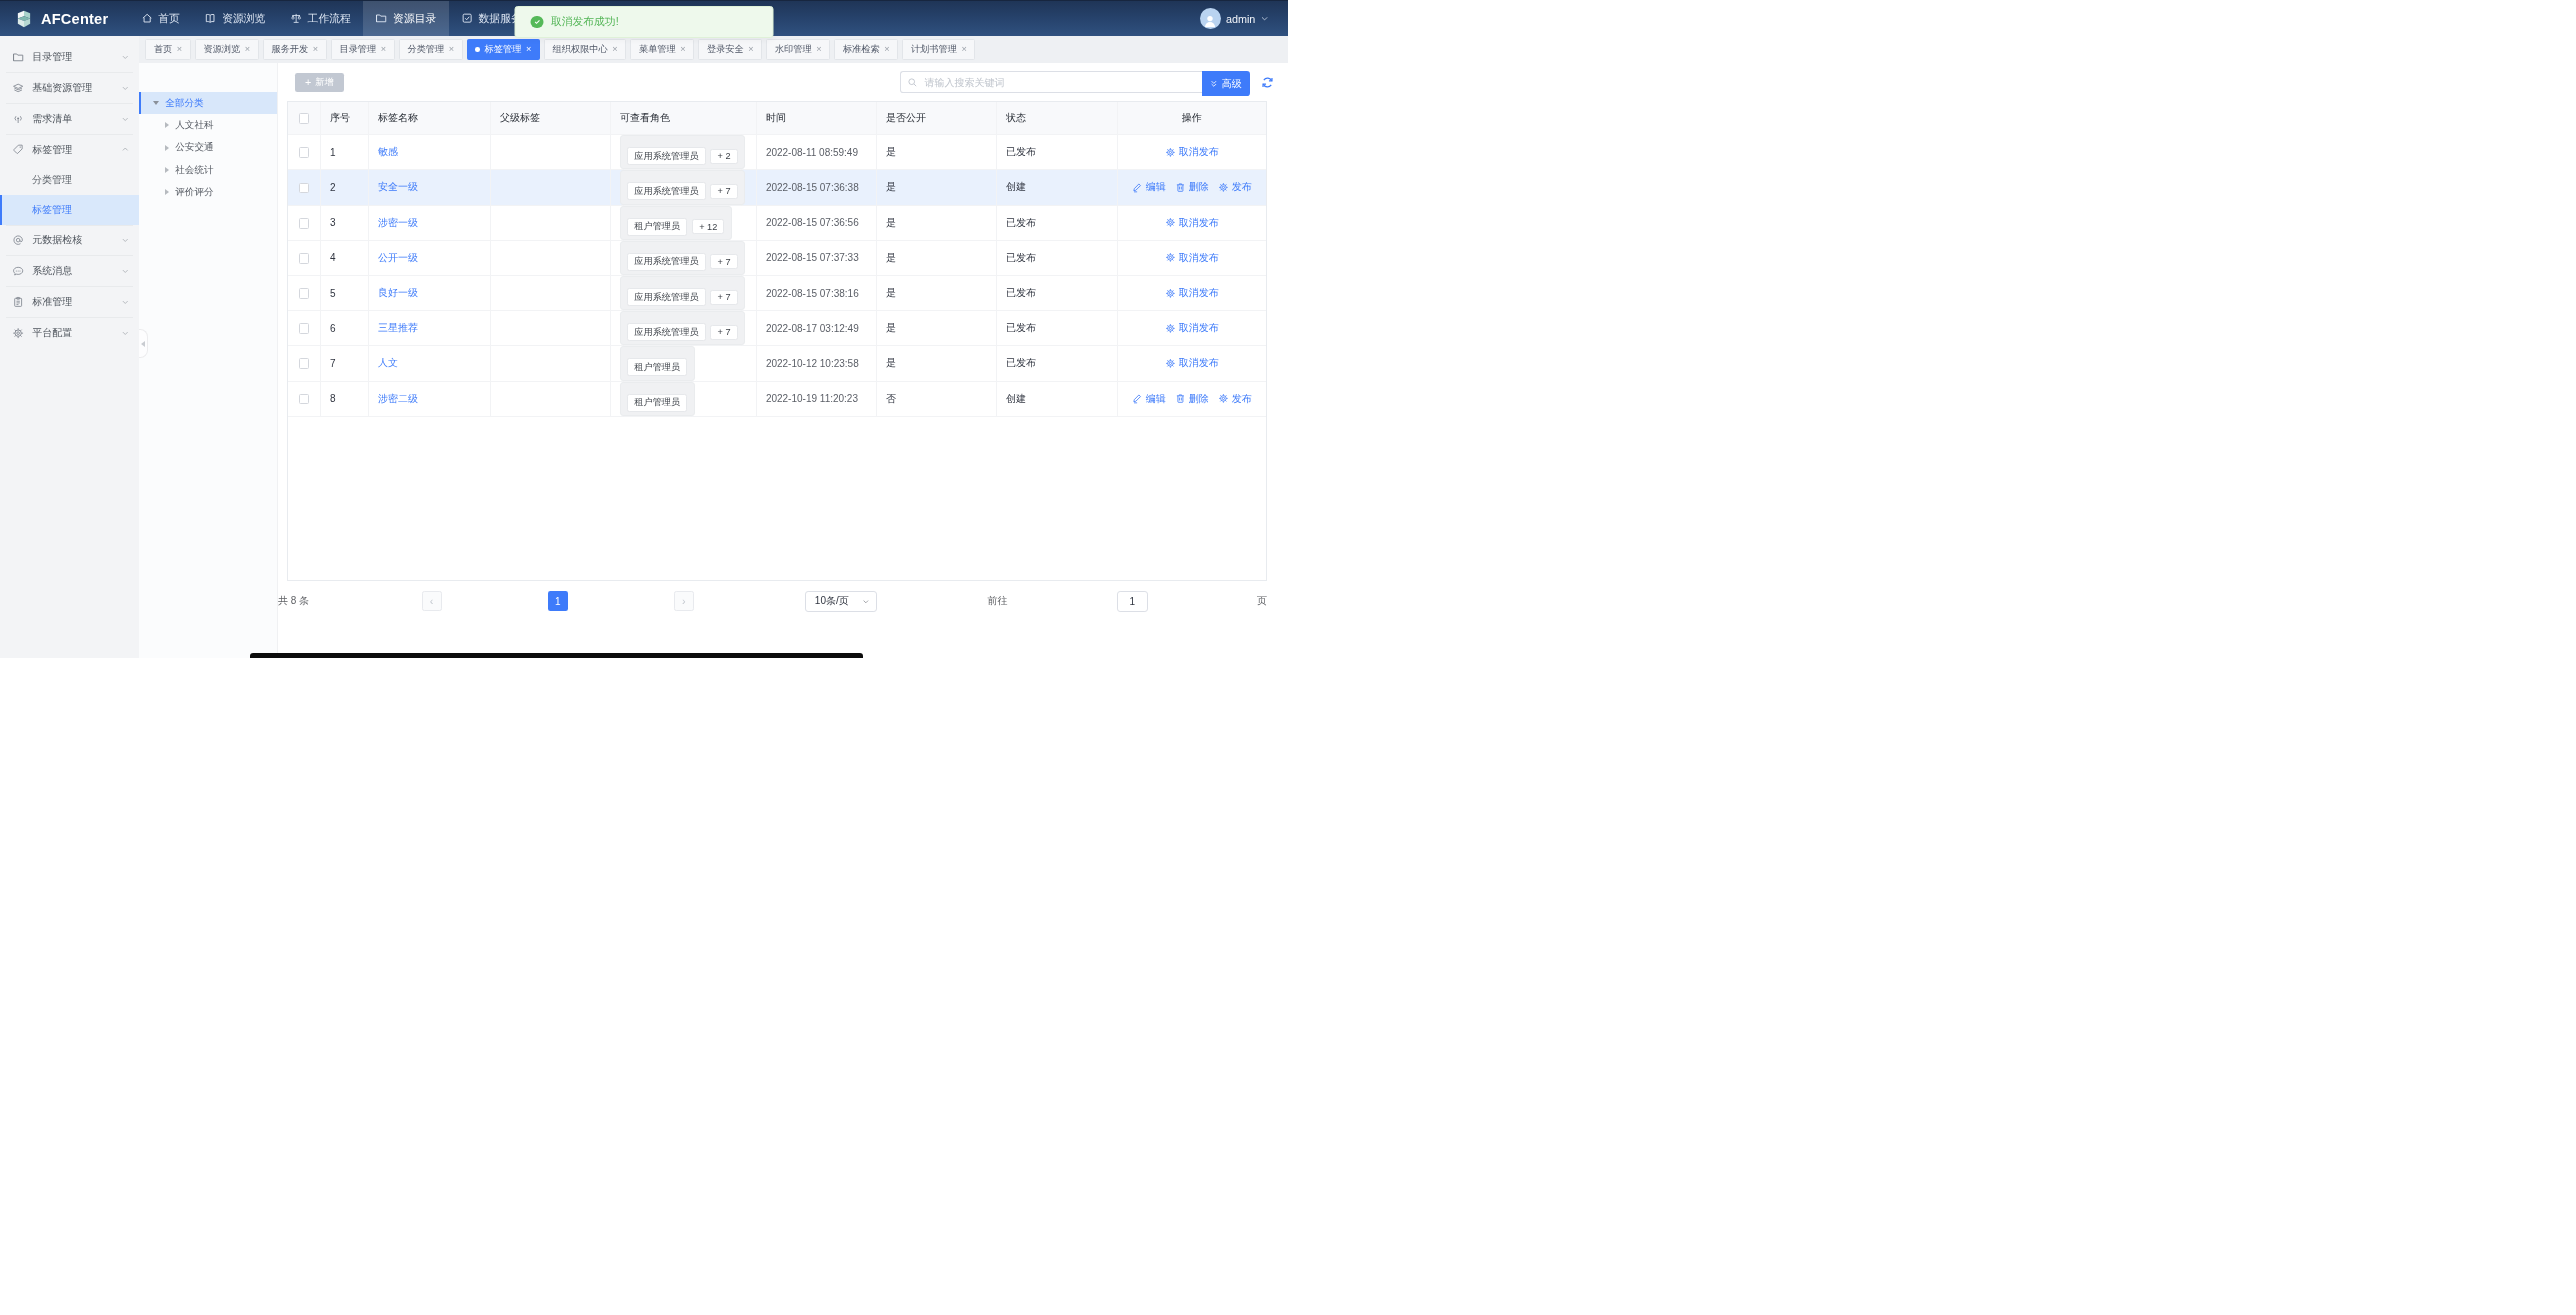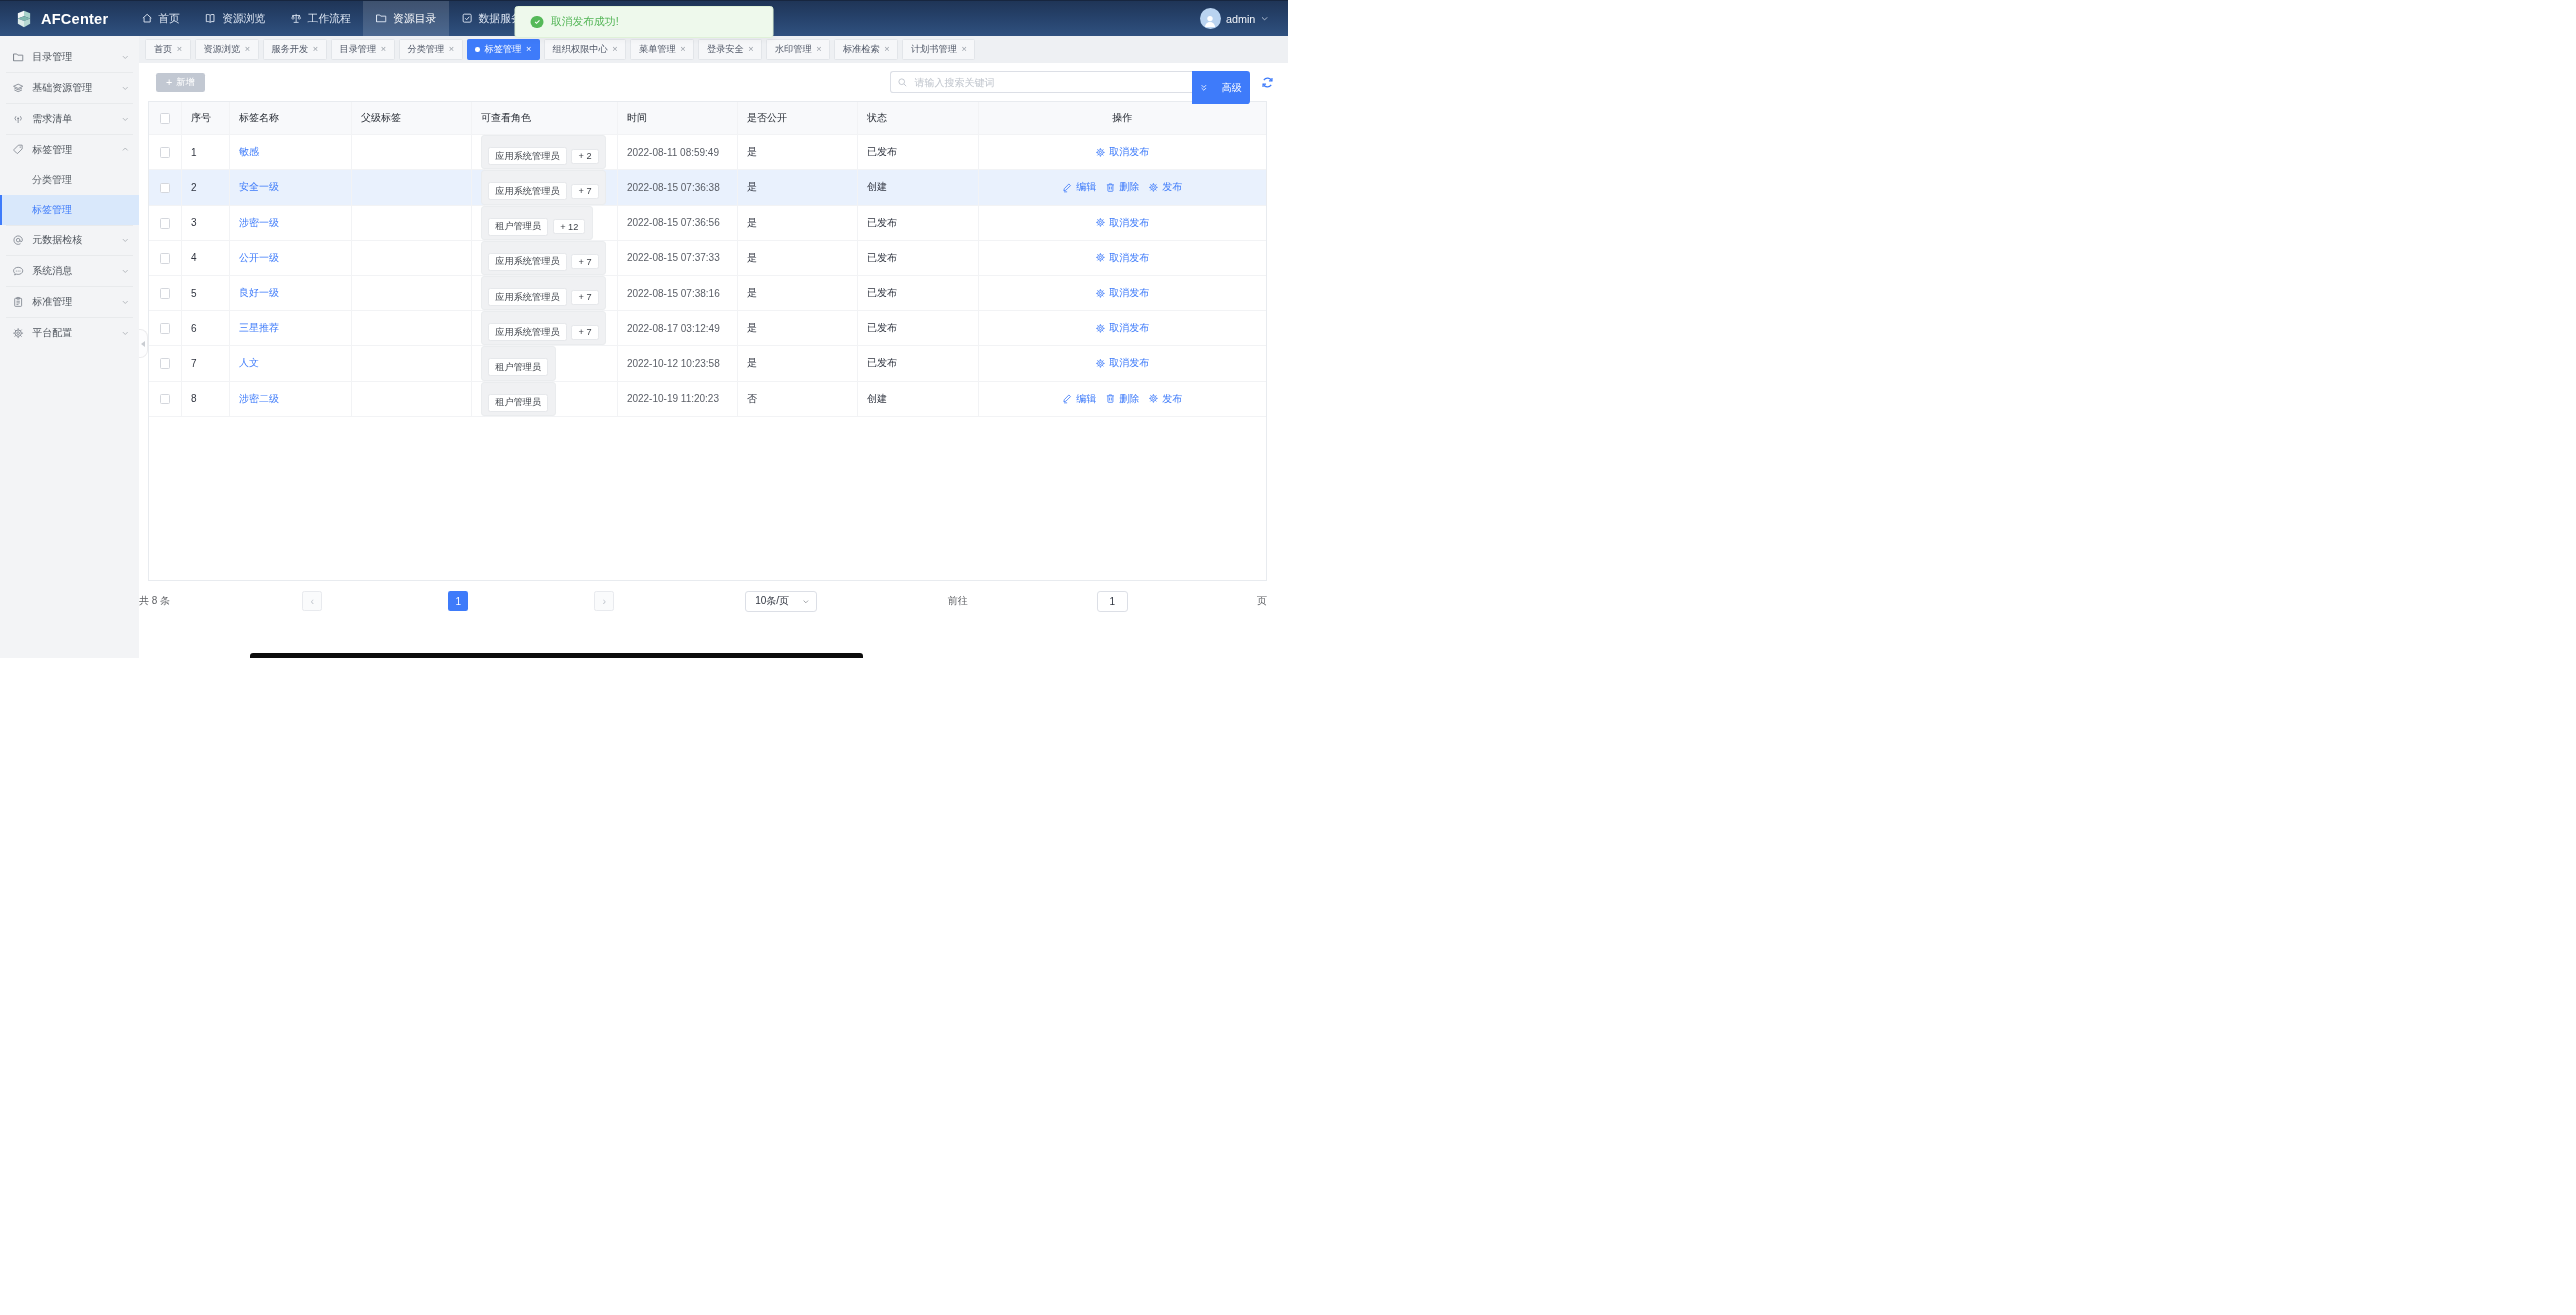--- a/index.html
+++ b/index.html
@@ -85,22 +85,22 @@
     font-family:inherit; }
   .add-btn .plus { font-size:10.8px; line-height:1; }
   .search-wrap { display:flex; align-items:center; }
   .search-box { display:flex; align-items:stretch; height:21.6px; }
   .search-input-wrap { position:relative; width:302px; }
   .search-input-wrap svg { position:absolute; left:7px; top:5.4px; width:10.8px; height:10.8px; color:#b9bec7; }
   .search-input { width:100%; height:100%; border:0.8px solid #dcdfe6; border-right:none;
     border-radius:3.1px 0 0 3.1px; padding:0 7.7px 0 23px; font-size:10px; color:#303133; outline:none;
     font-family:inherit; }
   .search-input::placeholder { color:#bfc4cc; }
-  .adv-btn { height:33px; padding:0 7.7px; background:#3e7bfa; color:#fff; border:none;
-    border-radius:0 3.1px 3.1px 0; font-size:10px; display:flex; align-items:center; gap:14px; cursor:pointer;
+  .adv-btn { height:25px; padding:0 7.7px; background:#3e7bfa; color:#fff; border:none;
+    border-radius:0 3.1px 3.1px 0; font-size:10px; display:flex; align-items:center; gap:4px; cursor:pointer;
     font-family:inherit; }
   .adv-btn svg { width:7.7px; height:7.7px; }
   .refresh { margin-left:11.6px; margin-right:6.2px; width:13px; height:13px; color:#3e7bfa; cursor:pointer; }
 
   
   .card { margin:7.7px 21px 0 9.2px; height:480px; border:0.8px solid #e8ebef; overflow:hidden; background:#fff; }
   table { width:100%; border-collapse:collapse; table-layout:fixed; }
   th,td { border:0.8px solid #f2f3f5; font-size:10px; }
   tr th:first-child, tr td:first-child { border-left:none; }
   tr th:last-child, tr td:last-child { border-right:none; }
@@ -373,20 +373,42 @@
             <span class="close">×</span>
           </div>
           <div class="tab">
             <span>计划书管理</span>
             <span class="close">×</span>
           </div>
         </div>
 
       <div class="main-row">
 
+        <div class="tree" id="tree">
+            <div class="tree-item root selected">
+              <span class="tri down"></span>
+              <span>全部分类</span>
+            </div>
+            <div class="tree-item child">
+              <span class="tri right"></span>
+              <span>人文社科</span>
+            </div>
+            <div class="tree-item child">
+              <span class="tri right"></span>
+              <span>公安交通</span>
+            </div>
+            <div class="tree-item child">
+              <span class="tri right"></span>
+              <span>社会统计</span>
+            </div>
+            <div class="tree-item child">
+              <span class="tri right"></span>
+              <span>评价评分</span>
+            </div>
+          </div>
 
         <div class="content">
           <div class="toolbar">
             <button class="add-btn">
               <span class="plus">+</span>
               <span>新增</span>
             </button>
             <div class="search-wrap">
               <div class="search-box">
                 <div class="search-input-wrap">

